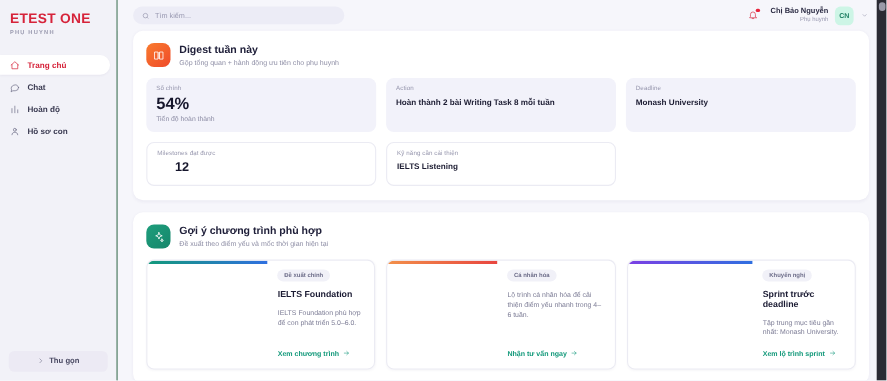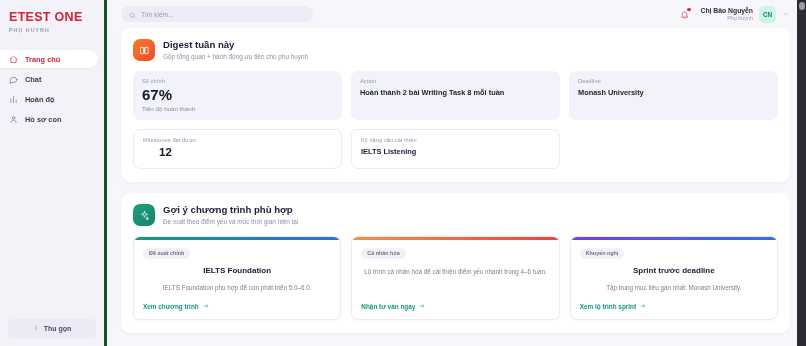--- a/index.html
+++ b/index.html
@@ -8,21 +8,21 @@
     font-family: "Liberation Sans", sans-serif;
     background: #f5f5fa;
     overflow: hidden;
   }
   .app { display: flex; width: 806px; height: 346px; position: relative; }
 
   
   .sidebar {
     width: 107px; height: 346px;
     background: #f2f2f8;
-    border-right: 3px solid #14532d;
+    border-right: 1px solid #14532d;
     display: flex; flex-direction: column;
     padding: 9px 0 0 0;
     flex: 0 0 107px;
   }
   .brand { padding: 1px 0 0 9px; }
   .brand-title {
     font-size: 12.5px; font-weight: 700; color: #d6233a;
     letter-spacing: .3px; line-height: 15px;
   }
   .brand-sub {
@@ -87,21 +87,21 @@
   .chev svg { width: 6px; height: 6px; stroke: #8a8aa3; stroke-width: 1.8; fill: none;
               stroke-linecap: round; stroke-linejoin: round; }
 
   .content { padding: 0 16px 0 14px; display: flex; flex-direction: column; gap: 11px; }
 
   .panel {
     background: #ffffff; border-radius: 9px;
     box-shadow: 0 1px 3px rgba(60,40,110,.055);
     padding: 11px 12px 13px 12px;
   }
-  .panel-head { display: flex; align-items: flex-start; gap: 8px; margin-bottom: 10px; }
+  .panel-head { display: flex; align-items: center; gap: 8px; margin-bottom: 10px; }
   .panel-ico { width: 22px; height: 22px; border-radius: 7px; display: flex;
                align-items: center; justify-content: center; flex: 0 0 22px; }
   .panel-ico.orange { background: linear-gradient(140deg,#f97b2e,#ef4a2a); }
   .panel-ico.green { background: linear-gradient(140deg,#1e9e7c,#16866b); }
   .panel-ico svg { width: 11px; height: 11px; stroke: #ffffff; stroke-width: 1.6; fill: none;
                    stroke-linecap: round; stroke-linejoin: round; }
   .panel-title { font-size: 9.6px; font-weight: 700; color: #20203a; line-height: 12px; }
   .panel-sub { font-size: 6.4px; color: #8f8fa6; margin-top: 2px; }
 
   .stat-row { display: grid; grid-template-columns: 1fr 1fr 1fr; gap: 9px; }
@@ -113,23 +113,22 @@
   .stat.plain { background: #ffffff; border: 1px solid #ebebf3; }
   .stat-label { font-size: 5.6px; color: #9696ad; letter-spacing: .1px; }
   .stat-big { font-size: 15px; font-weight: 700; color: #16162c; line-height: 18px; margin-top: 2px; }
   .stat-mid { font-size: 7.4px; font-weight: 700; color: #1d1d33; line-height: 11px; margin-top: 3px; }
   .stat-foot { font-size: 6.2px; color: #8c8ca4; margin-top: 1px; }
   .stat-num { font-size: 11.5px; font-weight: 700; color: #16162c; line-height: 15px; margin-top: 2px; margin-left: 16px; }
 
   .rec-row { display: grid; grid-template-columns: 1fr 1fr 1fr; gap: 10px; }
   .rec {
     background: #ffffff; border: 1px solid #ebebf3; border-radius: 7px;
-    overflow: hidden; display: flex; flex-direction: column;
+    overflow: hidden; display: flex; flex-direction: row;
     box-shadow: 0 1px 2px rgba(60,40,110,.04);
-    text-align: center;
   }
   .rec-bar { height: 2.6px; width: 100%; }
   .rec-body { padding: 8px 9px 9px 9px; display: flex; flex-direction: column; flex: 1 1 auto; }
   .rec-badge {
     align-self: flex-start; background: #f1f1f8; color: #6e6e8a;
     font-size: 5.4px; padding: 2.5px 6px; border-radius: 8px; font-weight: 600;
   }
   .rec-title { font-size: 8px; font-weight: 700; color: #1b1b33; margin-top: 7px; }
   .rec-desc { font-size: 6.3px; color: #7d7d96; line-height: 9px; margin-top: 8px; }
   .rec-link {
@@ -263,21 +262,21 @@
           </div>
           <div>
             <div class="panel-title">Digest tuần này</div>
             <div class="panel-sub">Gộp tổng quan + hành động ưu tiên cho phụ huynh</div>
           </div>
         </div>
 
         <div class="stat-row">
           <div class="stat">
             <div class="stat-label">Số chính</div>
-            <div class="stat-big">67%</div>
+            <div class="stat-big">54%</div>
             <div class="stat-foot">Tiến độ hoàn thành</div>
           </div>
           <div class="stat">
             <div class="stat-label">Action</div>
             <div class="stat-mid">Hoàn thành 2 bài Writing Task 8 mỗi tuần</div>
           </div>
           <div class="stat">
             <div class="stat-label">Deadline</div>
             <div class="stat-mid">Monash University</div>
           </div>

